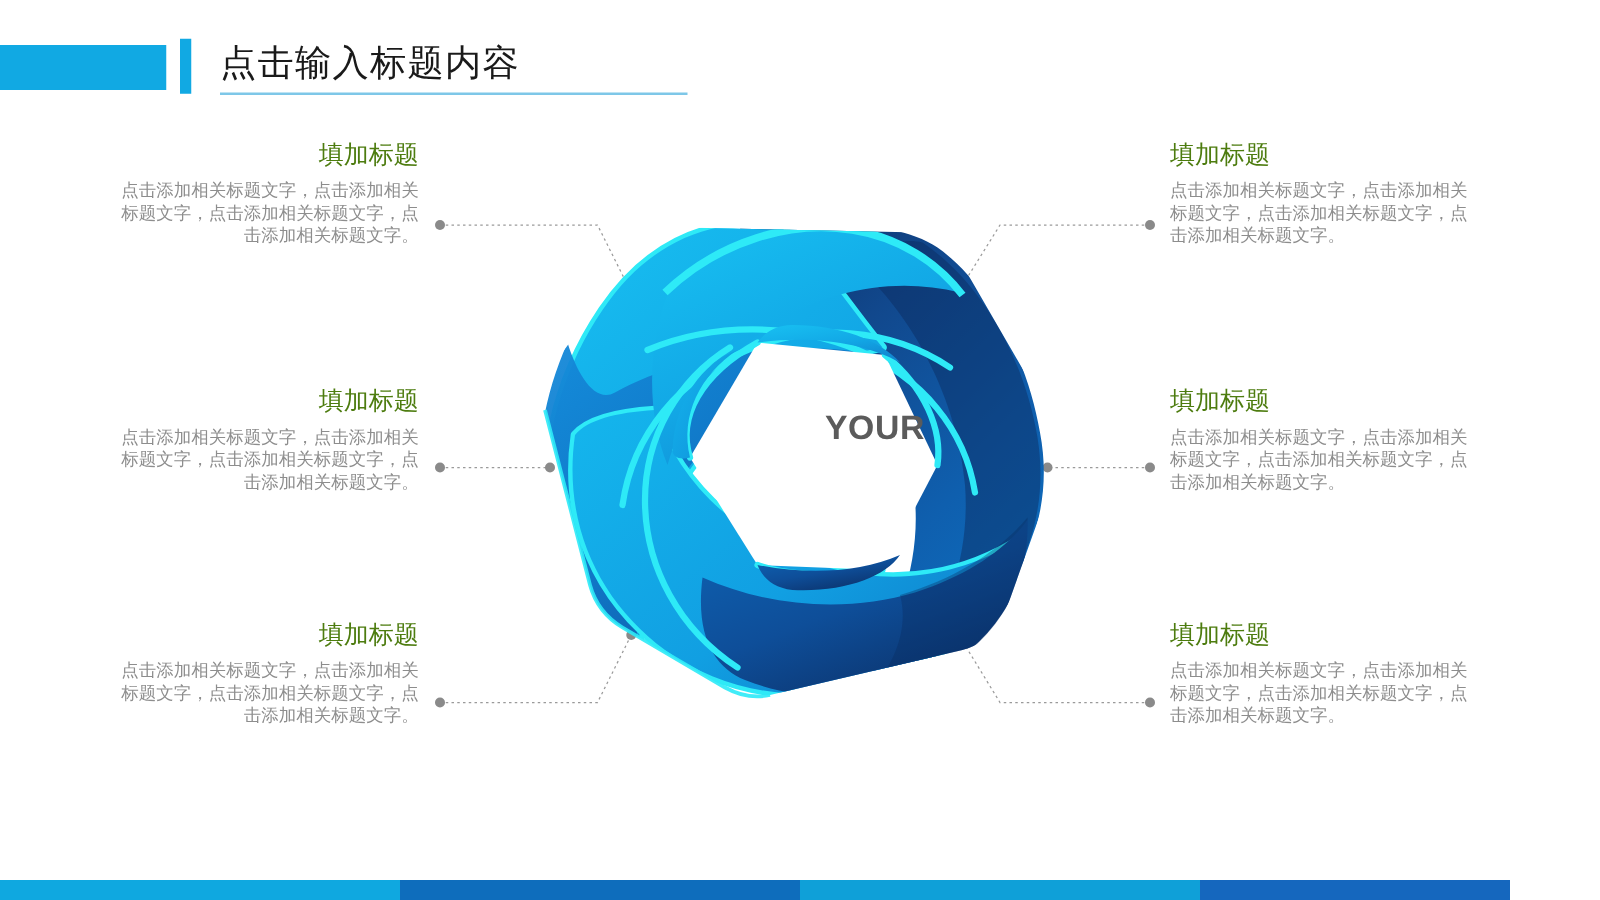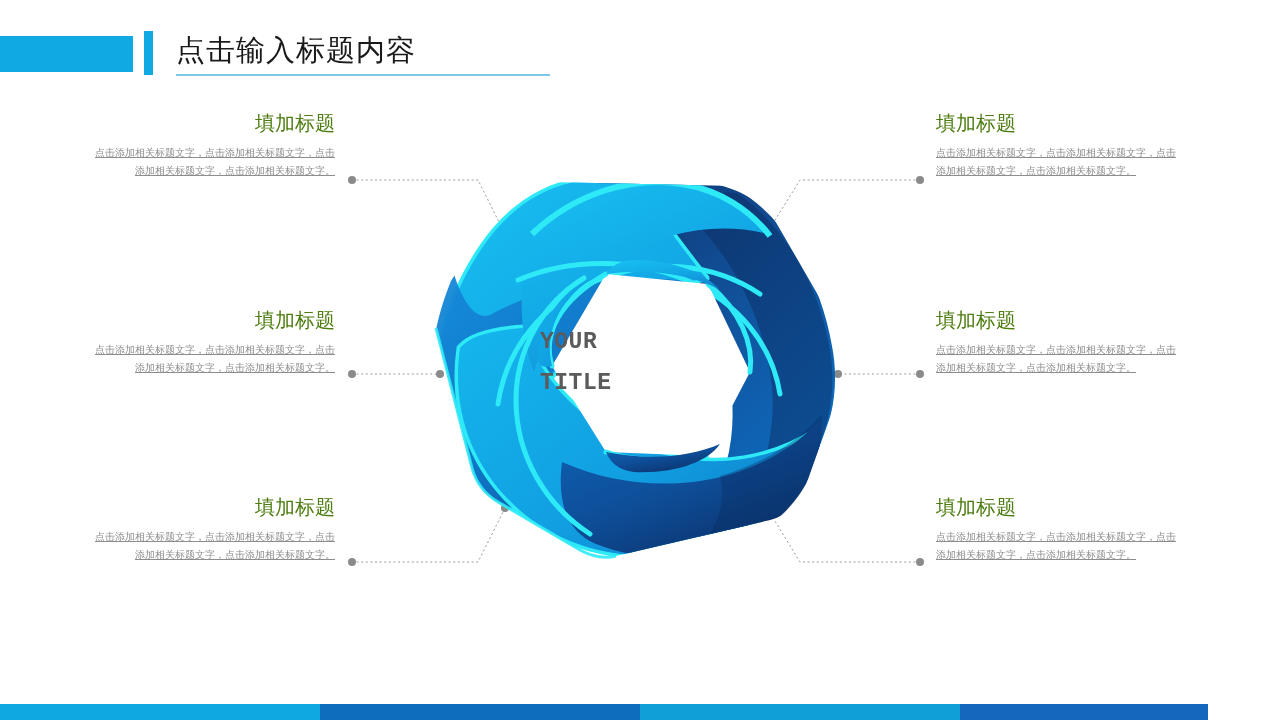--- a/index.html
+++ b/index.html
@@ -61,25 +61,24 @@
     width: 240px;
   }
   .block .blk-title {
     font-size: 20px;
     line-height: 26px;
     color: #4d7c0f;
     margin-bottom: 8px;
     font-family: "DejaVu Sans", "Liberation Sans", sans-serif;
   }
   .block .blk-body {
-    font-size: 10px;
+    font-size: 14px;
     line-height: 18px;
     color: #8d8d8d;
     font-family: "DejaVu Sans", "Liberation Sans", sans-serif;
-    text-decoration: underline;
   }
   .block.left  { text-align: right; }
   .block.right { text-align: left; }
 
   .block.l1 { left: 95px;  top: 110px; }
   .block.l2 { left: 95px;  top: 307px; }
   .block.l3 { left: 95px;  top: 494px; }
   .block.r1 { left: 936px; top: 110px; }
   .block.r2 { left: 936px; top: 307px; }
   .block.r3 { left: 936px; top: 494px; }
@@ -99,27 +98,27 @@
     left: 420px;
     top: 168px;
     width: 440px;
     height: 400px;
   }
   #center-label {
     position: absolute;
     left: 540px;
     top: 322px;
     width: 200px;
-    text-align: left;
-    font-size: 23px;
+    text-align: right;
+    font-size: 27px;
     line-height: 41px;
     font-weight: bold;
     color: #5b5b5b;
     letter-spacing: 0.5px;
-    font-family: Liberation Mono, monospace;
+    font-family: Liberation Sans, sans-serif;
   }
   #center-label .ln { display: block; }
 
   
   #footer-bar {
     position: absolute;
     left: 0;
     bottom: 0;
     width: 1280px;
     height: 16px;
@@ -328,21 +327,20 @@
                C 226 292 268 290 300 276
                C 288 294 254 306 214 304
                C 198 302 190 294 186 284 Z"></path>
     </g>
 
     <path fill="none" stroke="#2EEAF7" stroke-width="3" opacity="0.9" d="M 16 160 L 52 300 Q 58 322 78 334 L 160 382 Q 178 392 196 388"></path>
   </svg>
 
   <div id="center-label" style="color: rgb(91, 91, 91);">
     <span class="ln">YOUR</span>
-    <span class="ln">TITLE</span>
   </div>
 
   <div class="block left l1">
     <div class="blk-title">填加标题</div>
     <div class="blk-body">点击添加相关标题文字，点击添加相关标题文字，点击添加相关标题文字，点击添加相关标题文字。</div>
   </div>
   <div class="block left l2">
     <div class="blk-title">填加标题</div>
     <div class="blk-body">点击添加相关标题文字，点击添加相关标题文字，点击添加相关标题文字，点击添加相关标题文字。</div>
   </div>

